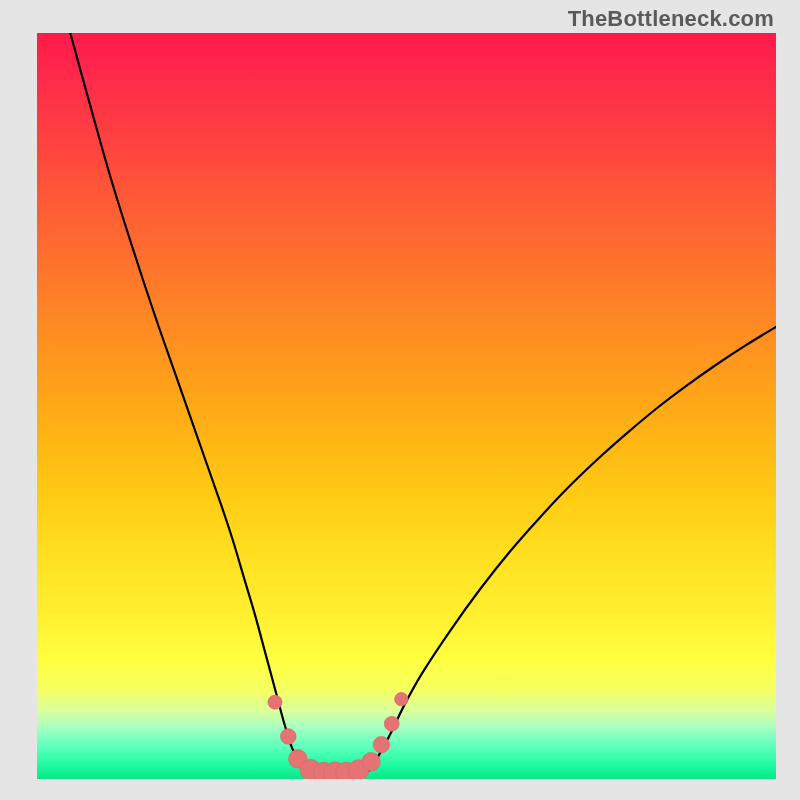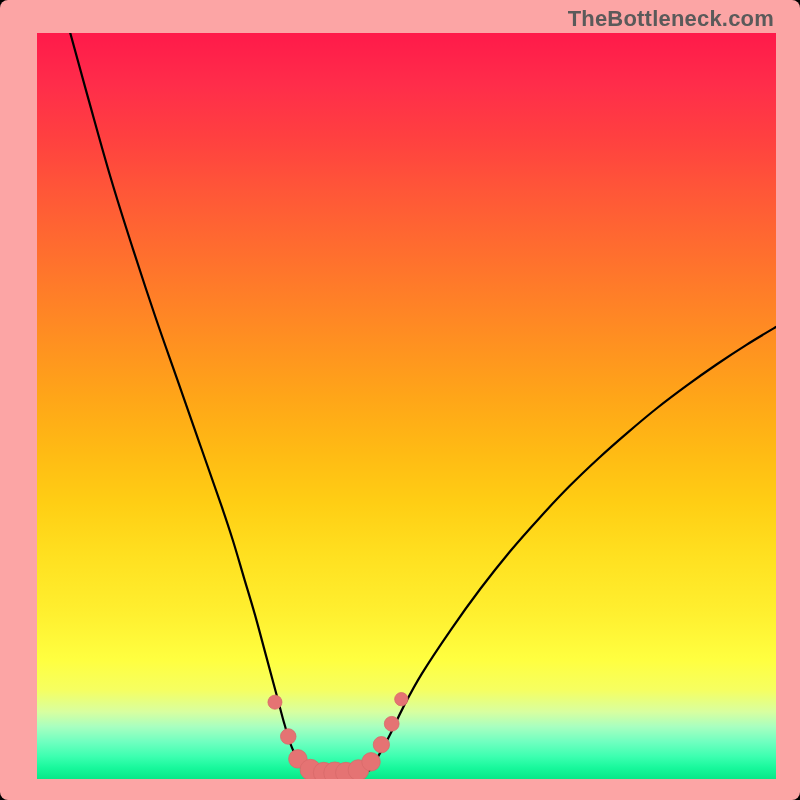--- a/index.html
+++ b/index.html
@@ -10,22 +10,21 @@
     background: #000000;
     overflow: hidden;
     font-family: Arial, Helvetica, sans-serif;
   }
   .frame {
     position: absolute;
     left: 0;
     top: 0;
     width: 800px;
     height: 800px;
-    background: #fca5a5;
-    border-radius: 8px;
+    background: #e5e5e5;
   }
   .plot-area {
     position: absolute;
     left: 37px;
     top: 33px;
     width: 739px;
     height: 746px;
     overflow: hidden;
   }
   .gradient-bg {

